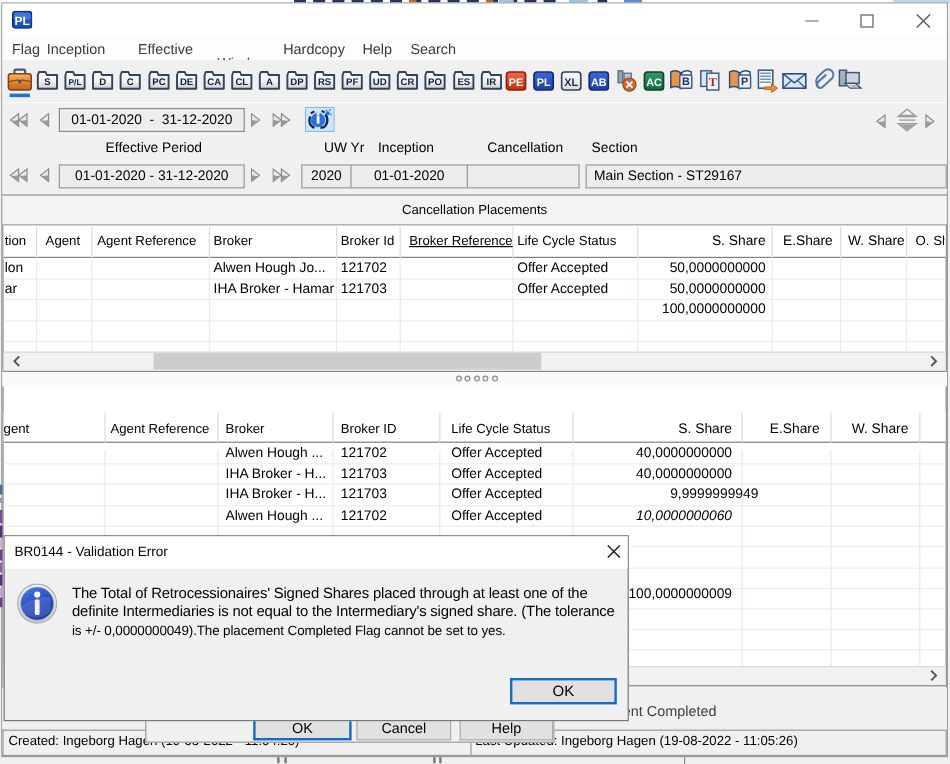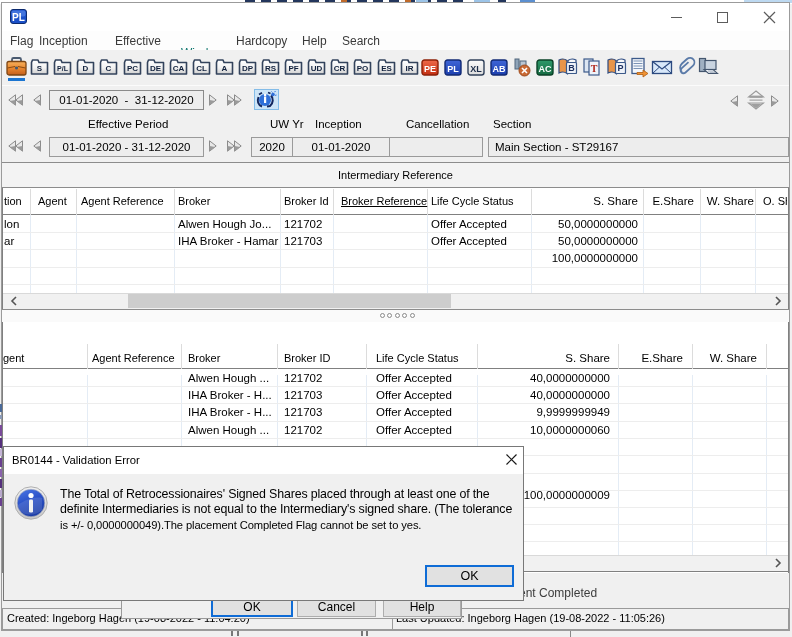--- a/index.html
+++ b/index.html
@@ -415,21 +415,21 @@
       <path d="M0.5,6 L0.5,11.2 L6.2,6.9 Z" fill="#9a9a9a"></path>
       <path d="M7.5,0.8 L14.2,6 L7.5,11.2 Z" fill="#e8e8e8" stroke="#8a8a8a" stroke-width="1"></path>
       <path d="M7.5,6 L7.5,11.2 L13.2,6.9 Z" fill="#9a9a9a"></path>
     </svg>
     <div class="abs" style="left:49px;top:137px;width:155px;height:20px;background:#ededed;border:1px solid #9a9a9a;box-sizing:border-box;font-size:11.5px;color:#000;text-align:center;line-height:18px;">01-01-2020 - 31-12-2020</div>
     <div class="abs" style="left:251px;top:137px;width:42px;height:20px;background:#ededed;border:1px solid #9a9a9a;box-sizing:border-box;font-size:11.5px;color:#000;text-align:center;line-height:18px;">2020</div>
     <div class="abs" style="left:292px;top:137px;width:98px;height:20px;background:#ededed;border:1px solid #9a9a9a;box-sizing:border-box;font-size:11.5px;color:#000;text-align:center;line-height:18px;">01-01-2020</div>
     <div class="abs" style="left:389px;top:137px;width:94px;height:20px;background:#ededed;border:1px solid #9a9a9a;box-sizing:border-box;"></div>
     <div class="abs" style="left:488px;top:137px;width:301px;height:20px;background:#ededed;border:1px solid #9a9a9a;box-sizing:border-box;font-size:11.5px;color:#000;line-height:18px;padding-left:6px;">Main Section - ST29167</div>
     <div class="abs" style="left:2px;top:162px;width:787px;height:147px;background:#ffffff;border-left:1px solid #808080;border-right:1px solid #808080;box-sizing:border-box;"></div>
-    <div class="abs" style="left:2px;top:162px;width:787px;height:26px;background:#f3f3f3;border-top:1px solid #8c8c8c;border-bottom:1px solid #8c8c8c;box-sizing:border-box;font-size:12px;color:#000;text-align:center;line-height:24px;font-size:11px;">Intermediary Reference</div>
+    <div class="abs" style="left:2px;top:162px;width:787px;height:26px;background:#f3f3f3;border-top:1px solid #8c8c8c;border-bottom:1px solid #8c8c8c;box-sizing:border-box;font-size:12px;color:#000;text-align:center;line-height:24px;font-size:11px;">Cancellation Placements</div>
     <div class="abs" style="left:3px;top:188px;width:785px;height:27px;background:#ffffff;border-bottom:1px solid #808080;box-sizing:border-box;"></div>
     <div class="abs" style="left:30px;top:215px;width:1px;height:78px;background:#e4ecf5;"></div>
     <div class="abs" style="left:76px;top:215px;width:1px;height:78px;background:#e4ecf5;"></div>
     <div class="abs" style="left:174px;top:215px;width:1px;height:78px;background:#e4ecf5;"></div>
     <div class="abs" style="left:280px;top:215px;width:1px;height:78px;background:#e4ecf5;"></div>
     <div class="abs" style="left:333px;top:215px;width:1px;height:78px;background:#e4ecf5;"></div>
     <div class="abs" style="left:427px;top:215px;width:1px;height:78px;background:#e4ecf5;"></div>
     <div class="abs" style="left:531px;top:215px;width:1px;height:78px;background:#e4ecf5;"></div>
     <div class="abs" style="left:643px;top:215px;width:1px;height:78px;background:#e4ecf5;"></div>
     <div class="abs" style="left:700px;top:215px;width:1px;height:78px;background:#e4ecf5;"></div>
@@ -524,25 +524,25 @@
     <div class="t" style="left:284px;top:372px;font-size:11.5px;color:#000;">121702</div>
     <div class="t" style="left:376px;top:372px;font-size:11.5px;color:#000;">Offer Accepted</div>
     <div class="t" style="left:477px;top:372px;width:133px;font-size:11.5px;color:#000;text-align:right;">40,0000000000</div>
     <div class="t" style="left:188px;top:389px;font-size:11.5px;color:#000;">IHA Broker - H...</div>
     <div class="t" style="left:284px;top:389px;font-size:11.5px;color:#000;">121703</div>
     <div class="t" style="left:376px;top:389px;font-size:11.5px;color:#000;">Offer Accepted</div>
     <div class="t" style="left:477px;top:389px;width:133px;font-size:11.5px;color:#000;text-align:right;">40,0000000000</div>
     <div class="t" style="left:188px;top:406px;font-size:11.5px;color:#000;">IHA Broker - H...</div>
     <div class="t" style="left:284px;top:406px;font-size:11.5px;color:#000;">121703</div>
     <div class="t" style="left:376px;top:406px;font-size:11.5px;color:#000;">Offer Accepted</div>
-    <div class="t" style="left:477px;top:406px;width:133px;font-size:11.5px;color:#000;text-align:right;">9,9999999949</div>
+    <div class="t" style="left:477px;top:406px;width:133px;font-size:11.5px;color:#000;text-align:right;padding-left:22px;">9,9999999949</div>
     <div class="t" style="left:188px;top:424px;font-size:11.5px;color:#000;">Alwen Hough ...</div>
     <div class="t" style="left:284px;top:424px;font-size:11.5px;color:#000;">121702</div>
     <div class="t" style="left:376px;top:424px;font-size:11.5px;color:#000;">Offer Accepted</div>
-    <div class="t" style="left:477px;top:424px;width:133px;font-size:11.5px;color:#000;text-align:right;">10,0000000060</div>
+    <div class="t" style="left:477px;top:424px;width:133px;font-size:11.5px;color:#000;text-align:right;font-style:italic;">10,0000000060</div>
     <div class="t" style="left:477px;top:441px;width:133px;font-size:11.5px;color:#000;text-align:right;margin-top:48px;">100,0000000009</div>
     <div class="abs" style="left:3px;top:555px;width:785px;height:17px;background:#f1f1f1;border-top:1px solid #d9d9d9;border-bottom:1px solid #808080;box-sizing:border-box;"></div>
     <svg class="abs" style="left:772px;top:557px;" width="12" height="12" viewBox="0 0 12 12">
       <path d="M4,2 L8,6 L4,10" fill="none" stroke="#555" stroke-width="1.6"></path>
     </svg>
     <div class="abs" style="left:2px;top:573px;width:787px;height:35px;background:#f0f0f0;"></div>
     <div class="t" style="left:479px;top:586px;font-size:12px;color:#3c3c3c;">Placement Completed</div>
     <div class="abs" style="left:121px;top:580px;width:341px;height:39px;background:#f0f0f0;border:1px solid #9a9a9a;border-top:none;box-sizing:border-box;z-index:5;"></div>
     <div class="abs" style="left:211px;top:597px;width:82px;height:20px;background:#e1e1e1;border:2px solid #0f6cd6;box-sizing:border-box;font-size:12px;color:#000;text-align:center;line-height:16px;z-index:6;">OK</div>
     <div class="abs" style="left:297px;top:597px;width:79px;height:20px;background:#e1e1e1;border:1px solid #adadad;box-sizing:border-box;font-size:12px;color:#000;text-align:center;line-height:18px;z-index:6;">Cancel</div>

